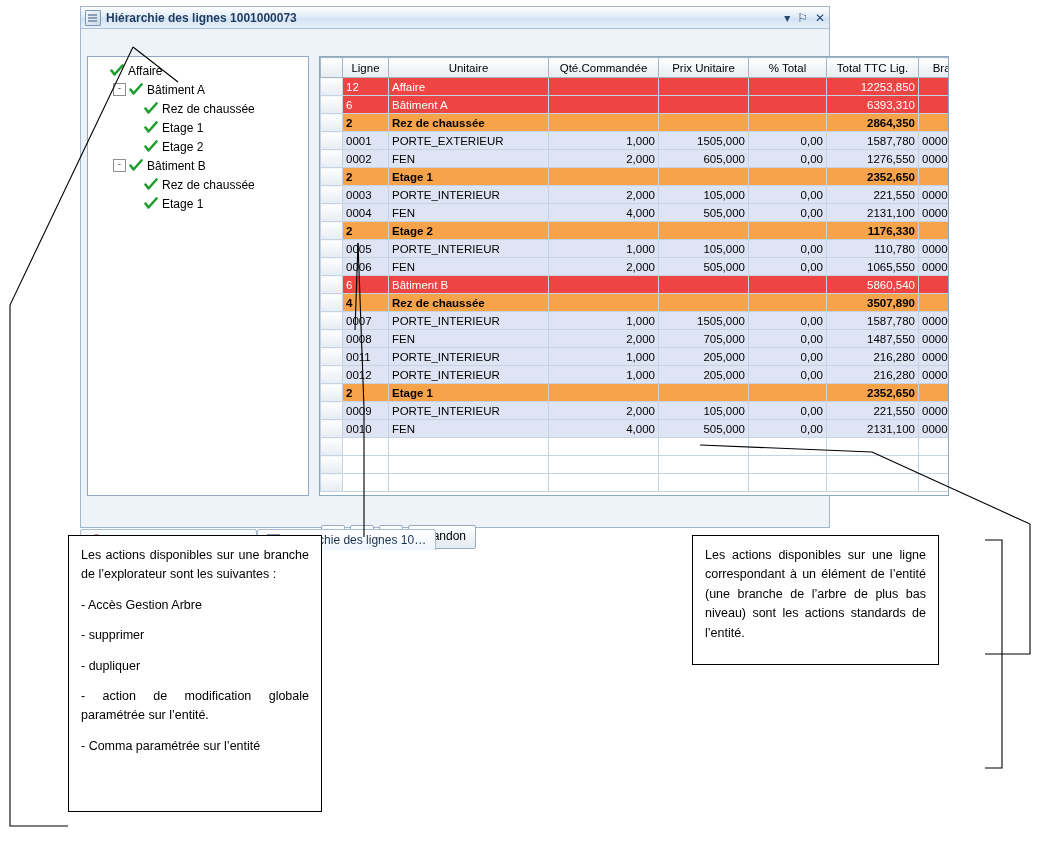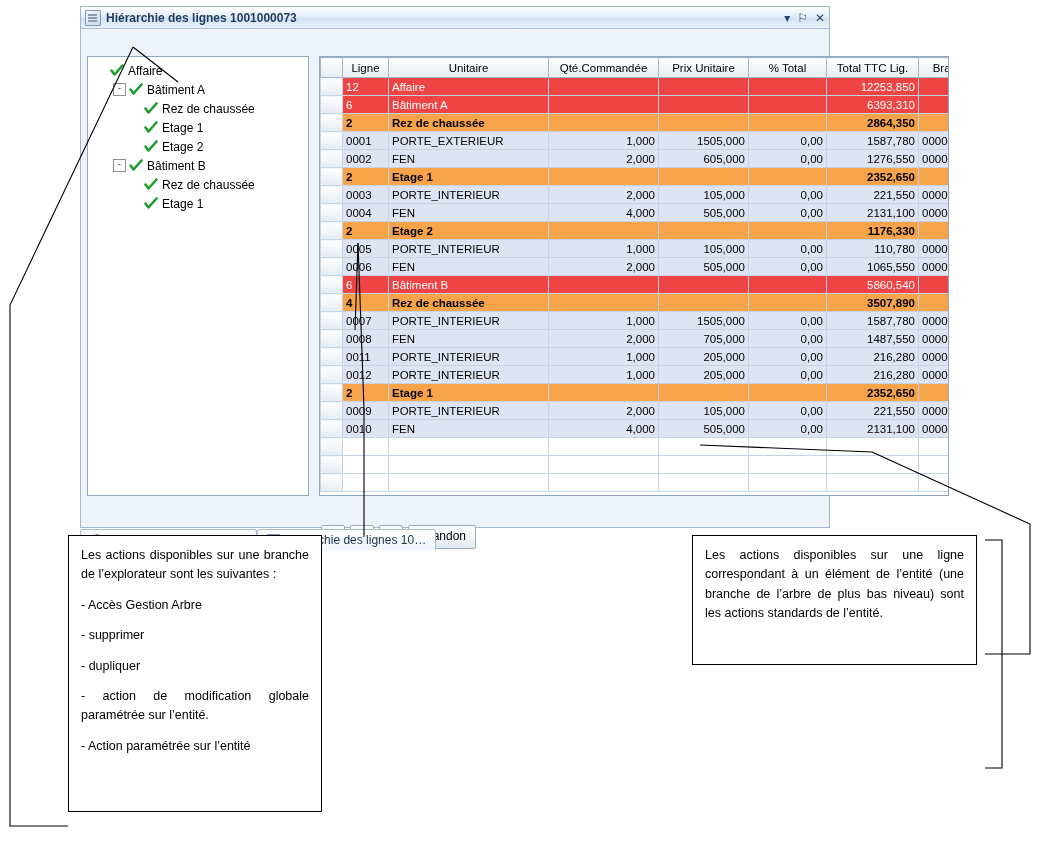--- a/index.html
+++ b/index.html
@@ -664,21 +664,21 @@
     <path d="M700 445 L872 452" fill="none" stroke="#000" stroke-width="1.1"></path>
     <path d="M985 540 L1002 540 L1002 768 L985 768" fill="none" stroke="#000" stroke-width="1.1"></path>
   </svg>
 
   <div class="callout" style="left:68px; top:535px; width:254px; height:277px;" id="callout-left">
       <p>Les actions disponibles sur une branche de l’explorateur sont les suivantes :</p>
       <p>- Accès Gestion Arbre</p>
       <p>- supprimer</p>
       <p>- dupliquer</p>
       <p>- action de modification globale paramétrée sur l’entité.</p>
-      <p>- Action paramétrée sur l’entité</p>
+      <p>- Comma paramétrée sur l’entité</p>
     </div>
 
 
-  <div class="callout" style="left:692px; top:535px; width:285px; height:130px;" id="callout-right">
+  <div class="callout" style="left:692px; top:535px; width:247px; height:130px;" id="callout-right">
       <p>Les actions disponibles sur une ligne correspondant à un élément de l’entité (une branche de l’arbre de plus bas niveau) sont les actions standards de l’entité.</p>
     </div>
 
 </div>
 
 </body></html>

